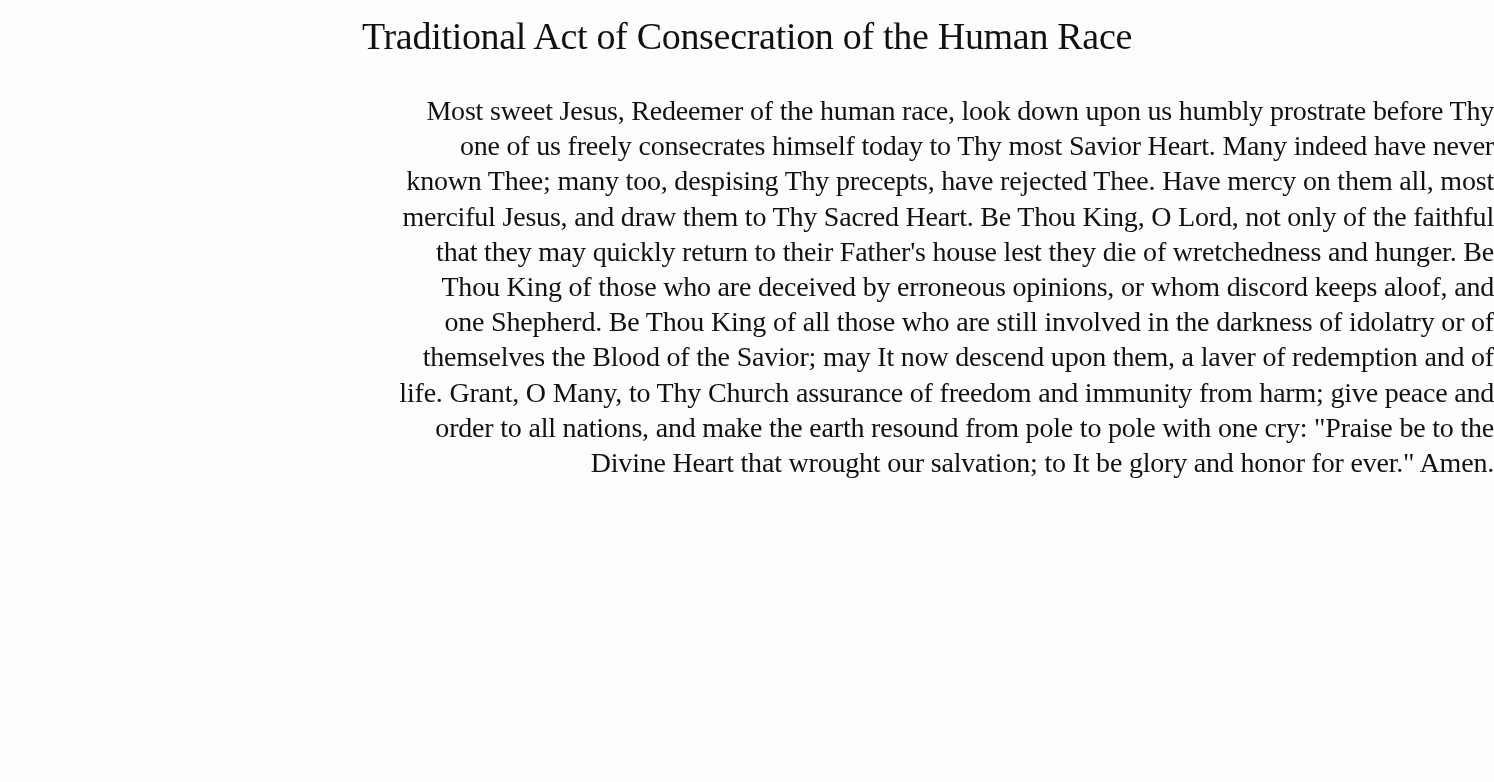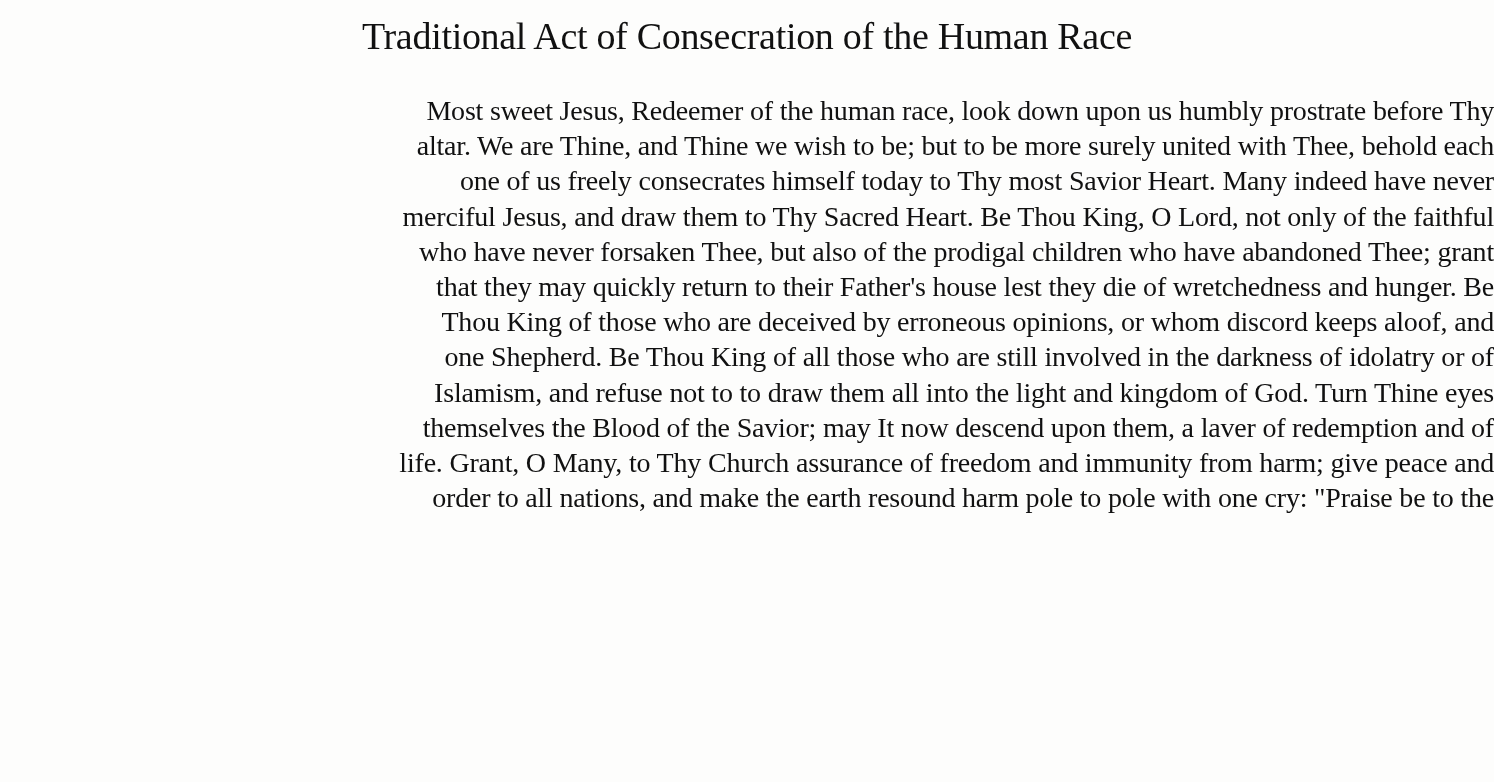--- a/index.html
+++ b/index.html
@@ -18,25 +18,24 @@
   }
   .line { display:block; white-space:nowrap; }
 </style>
 </head>
 <body>
 
 <div class="page">
   <div class="title">Traditional Act of Consecration of the Human Race</div>
   <div class="body">
     <span class="line">Most sweet Jesus, Redeemer of the human race, look down upon us humbly prostrate before Thy</span>
-    <span class="line">altar. We are Thine, and Thine we wish to be; but to be more surely united with Thee, behold each</span>
     <span class="line">one of us freely consecrates himself today to Thy most Savior Heart. Many indeed have never</span>
+    <span class="line">known Thee; many too, despising Thy precepts, have rejected Thee. Have mercy on them all, most</span>
     <span class="line">merciful Jesus, and draw them to Thy Sacred Heart. Be Thou King, O Lord, not only of the faithful</span>
-    <span class="line">who have never forsaken Thee, but also of the prodigal children who have abandoned Thee; grant</span>
     <span class="line">that they may quickly return to their Father's house lest they die of wretchedness and hunger. Be</span>
     <span class="line">Thou King of those who are deceived by erroneous opinions, or whom discord keeps aloof, and</span>
     <span class="line">one Shepherd. Be Thou King of all those who are still involved in the darkness of idolatry or of</span>
-    <span class="line">Islamism, and refuse not to to draw them all into the light and kingdom of God. Turn Thine eyes</span>
     <span class="line">themselves the Blood of the Savior; may It now descend upon them, a laver of redemption and of</span>
     <span class="line">life. Grant, O Many, to Thy Church assurance of freedom and immunity from harm; give peace and</span>
-    <span class="line">order to all nations, and make the earth resound harm pole to pole with one cry: "Praise be to the</span>
+    <span class="line">order to all nations, and make the earth resound from pole to pole with one cry: "Praise be to the</span>
+    <span class="line">Divine Heart that wrought our salvation; to It be glory and honor for ever." Amen.</span>
   </div>
 </div>
 
 </body></html>

